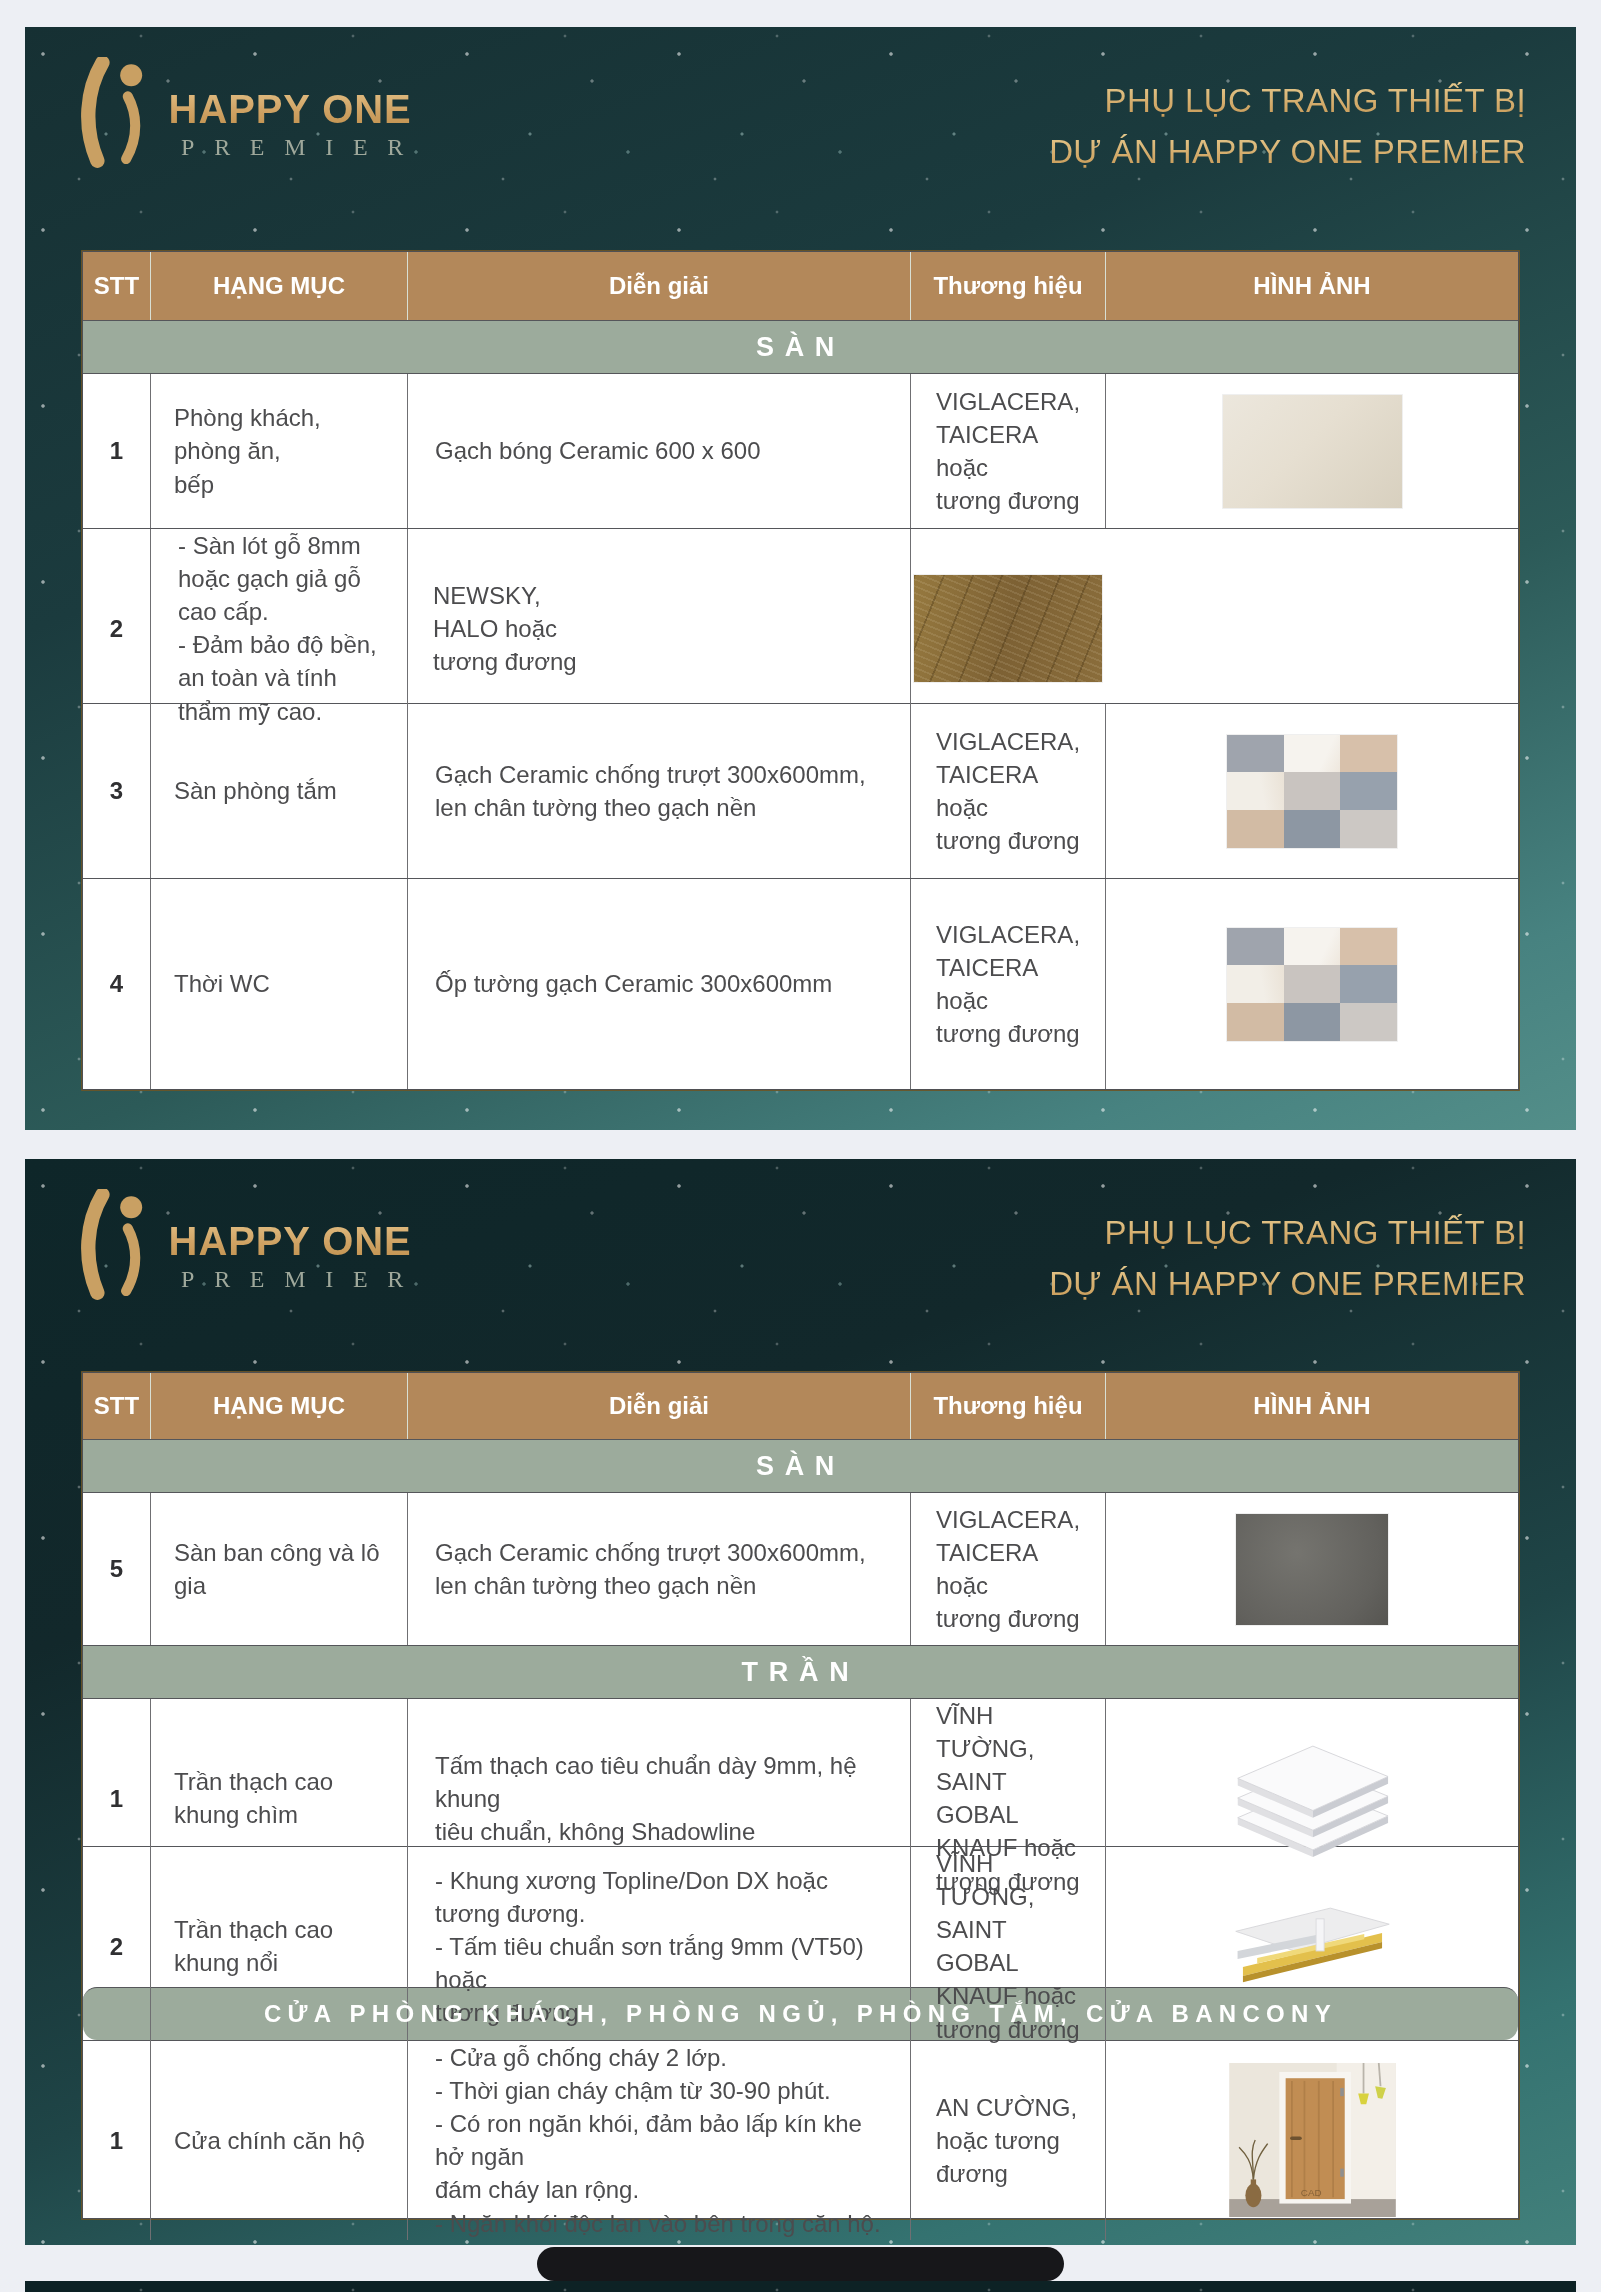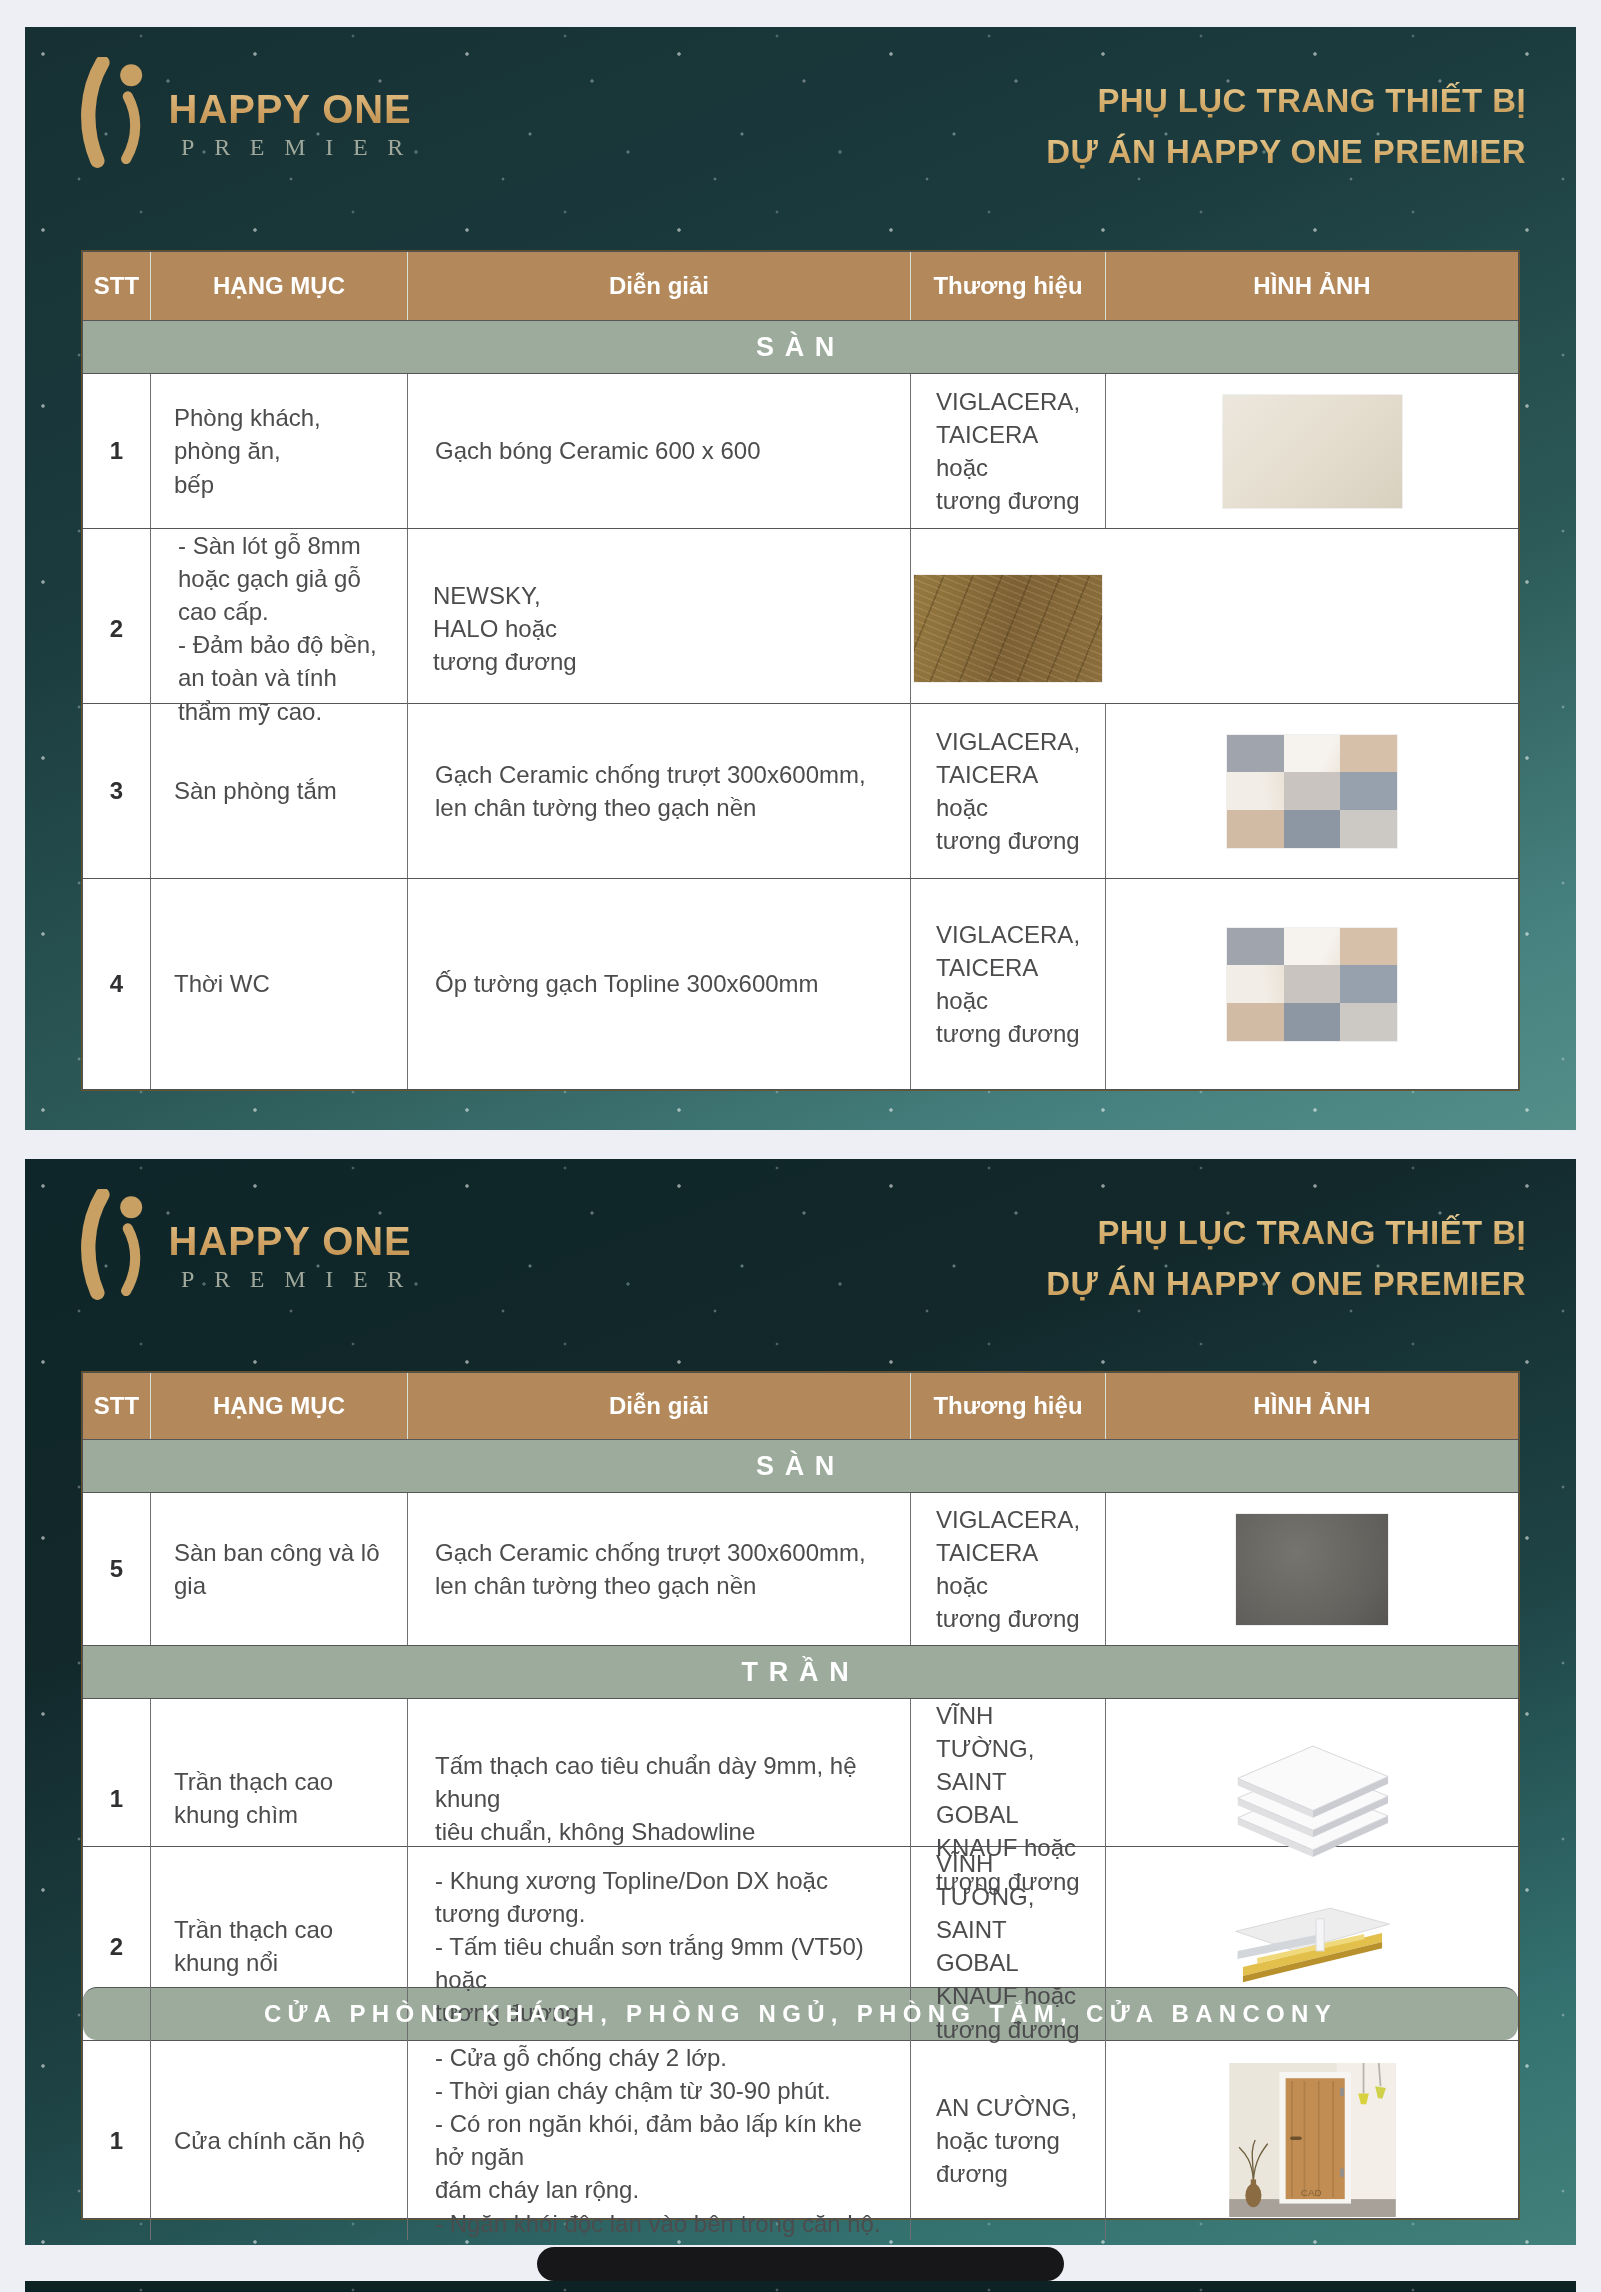--- a/index.html
+++ b/index.html
@@ -31,21 +31,21 @@
     margin-top:32px; font-size:40px; font-weight:800; letter-spacing:0.9px; line-height:1;
     background:linear-gradient(180deg,#e2bf84 0%,#cfa263 55%,#c0914f 100%);
     -webkit-background-clip:text; background-clip:text; color:transparent;
   }
   .premier {
     margin-top:5.4px; text-align:center; padding-left:12.5px;
     font-family:"Liberation Serif", serif; font-size:24px; letter-spacing:19.7px; color:#9fa89b;
   }
   
   .apdx { position:absolute; right:50px; top:48px; text-align:right; z-index:2;
-          font-size:33px; font-weight:700; line-height:1.55; letter-spacing:0.4px; }
+          font-size:33px; font-weight:400; line-height:1.55; letter-spacing:0.4px; }
   .apdx div {
     background:linear-gradient(180deg,#ecd49a 0%,#d2a968 60%,#bd8f4e 100%);
     -webkit-background-clip:text; background-clip:text; color:transparent;
   }
   
   .frame { position:absolute; left:57px; right:57px; z-index:2;
     background:linear-gradient(100deg,#8a672e 0%,#caa25a 12%,#f3e394 28%,#9a7733 46%,#e9d584 64%,#fdf2a8 78%,#8a672e 100%);
     box-shadow:0 0 0 0.9px #6d5526;
   }
   .p1 .frame { top:224px; }
@@ -149,21 +149,21 @@
           <div class="cell c-desc">Gạch Ceramic chống trượt 300x600mm,
 len chân tường theo gạch nền</div>
           <div class="cell c-brand">VIGLACERA,
 TAICERA hoặc
 tương đương</div>
           <div class="cell c-img"><div class="im im-checker"><span></span><span></span><span></span><span></span><span></span><span></span><span></span><span></span><span></span></div></div>
         </div>
         <div class="tr row" style="height: 210px;">
           <div class="cell c-stt">4</div>
           <div class="cell c-cat">Thời WC</div>
-          <div class="cell c-desc">Ốp tường gạch Topline 300x600mm</div>
+          <div class="cell c-desc">Ốp tường gạch Ceramic 300x600mm</div>
           <div class="cell c-brand">VIGLACERA,
 TAICERA hoặc
 tương đương</div>
           <div class="cell c-img"><div class="im im-checker"><span></span><span></span><span></span><span></span><span></span><span></span><span></span><span></span><span></span></div></div>
         </div>
       </div>
     </div>
 </div>
 
 <div class="page p2">

